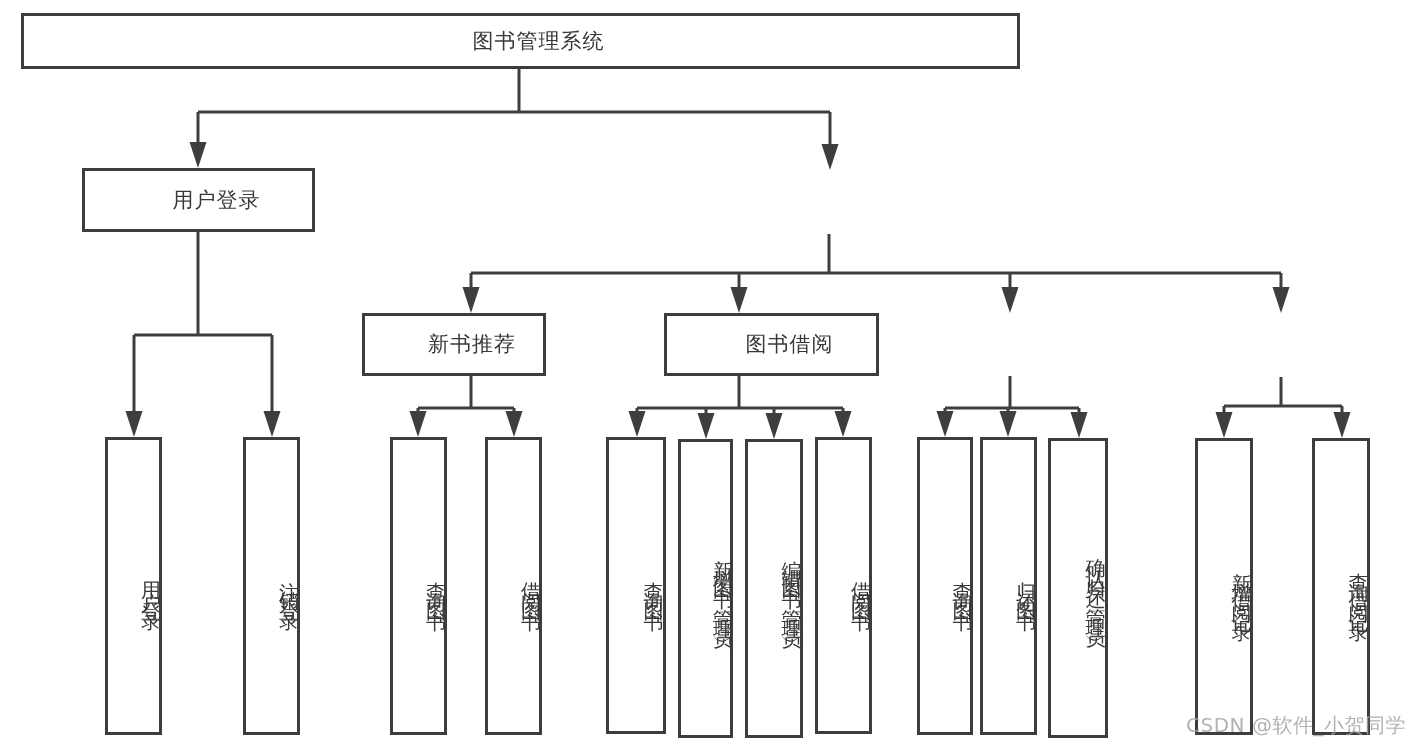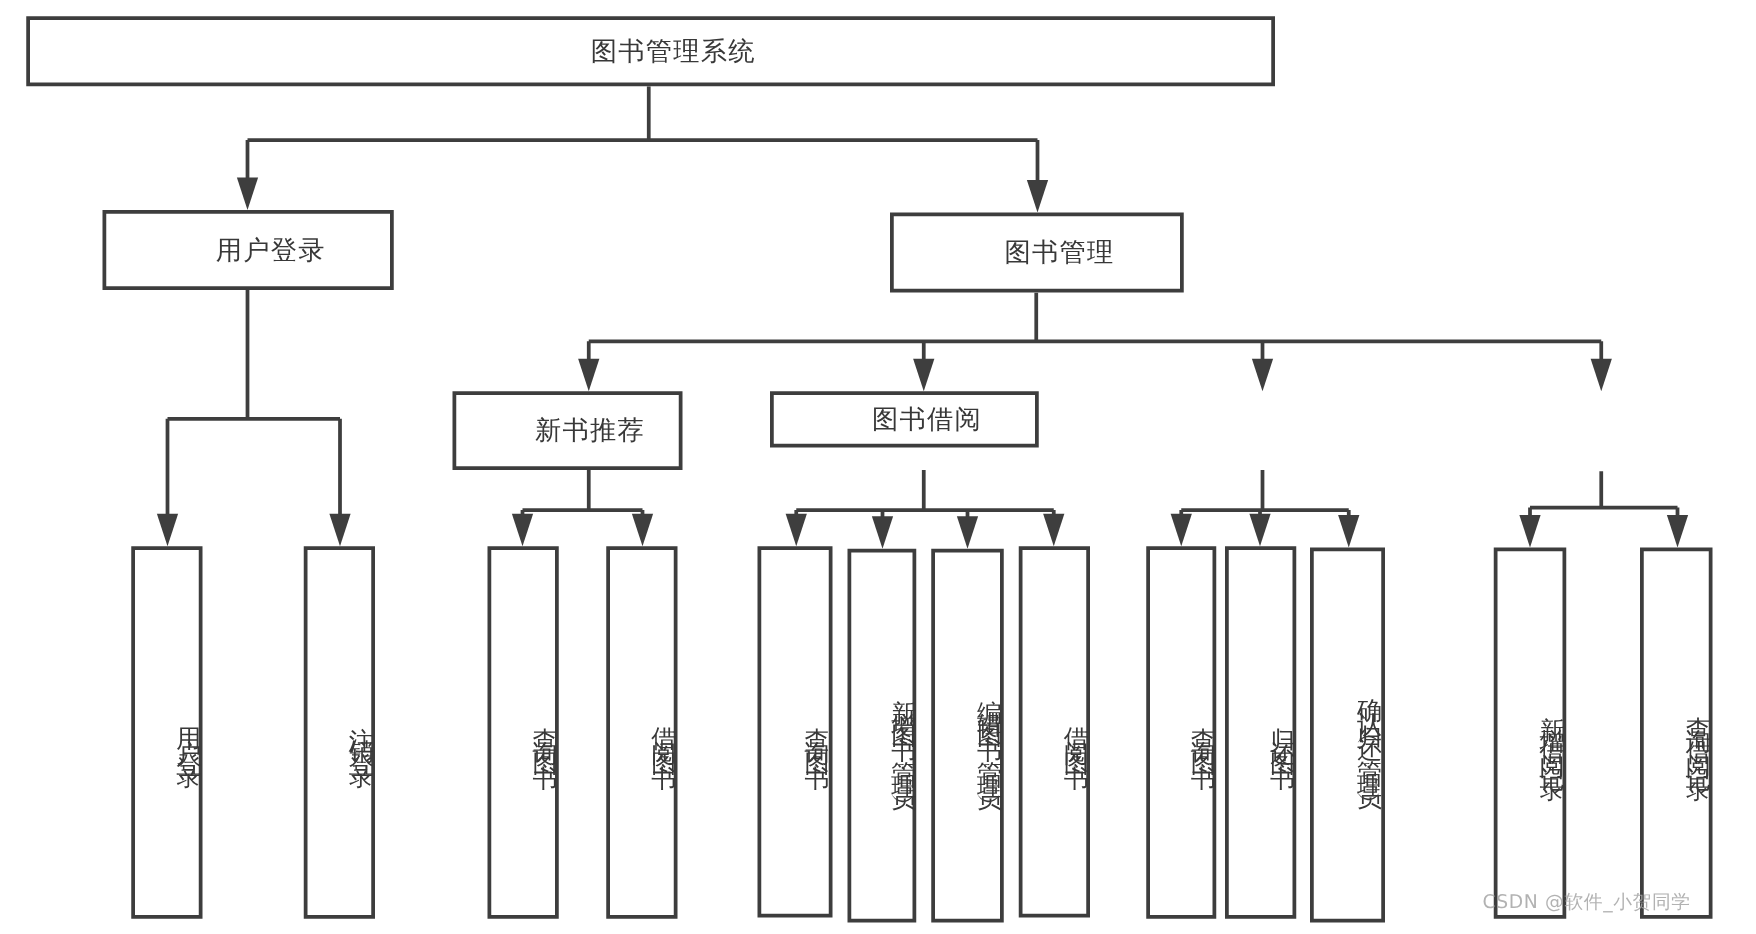--- a/index.html
+++ b/index.html
@@ -32,21 +32,21 @@
     writing-mode:vertical-rl;
     text-orientation:mixed;
     font-size:20px;
     letter-spacing:10px;
     line-height:1;
     white-space:nowrap;
   }
   #watermark{
     position:absolute;
     left:1186px;top:712px;
-    font-size:15px;
+    font-size:20px;
     color:rgba(165,165,165,0.85);
     letter-spacing:0.5px;
     white-space:nowrap;
     z-index:5;
   }
 </style>
 </head>
 <body>
 
 <div id="canvas">
@@ -127,28 +127,25 @@
     </g>
   </svg>
 
   <div class="box h" style="left:21px;top:13px;width:999px;height:56px">
     <span class="lbl">图书管理系统</span>
   </div>
 
   <div class="box h" style="left:82px;top:168px;width:233px;height:64px">
     <span class="lbl">用户登录</span>
   </div>
-  <div class="box h" style="left:712px;top:170px;width:235px;height:64px">
-    <span class="lbl">图书管理</span>
-  </div>
 
   <div class="box h" style="left:362px;top:313px;width:184px;height:63px">
     <span class="lbl">新书推荐</span>
   </div>
-  <div class="box h" style="left:616px;top:313px;width:215px;height:45px">
+  <div class="box h" style="left:664px;top:313px;width:215px;height:63px">
     <span class="lbl">图书借阅</span>
   </div>
 
   <div class="box v" style="left:105px;top:437px;width:57px;height:298px">
     <span class="lbl">用户登录</span>
   </div>
   <div class="box v" style="left:243px;top:437px;width:57px;height:298px">
     <span class="lbl">注销登录</span>
   </div>
 

